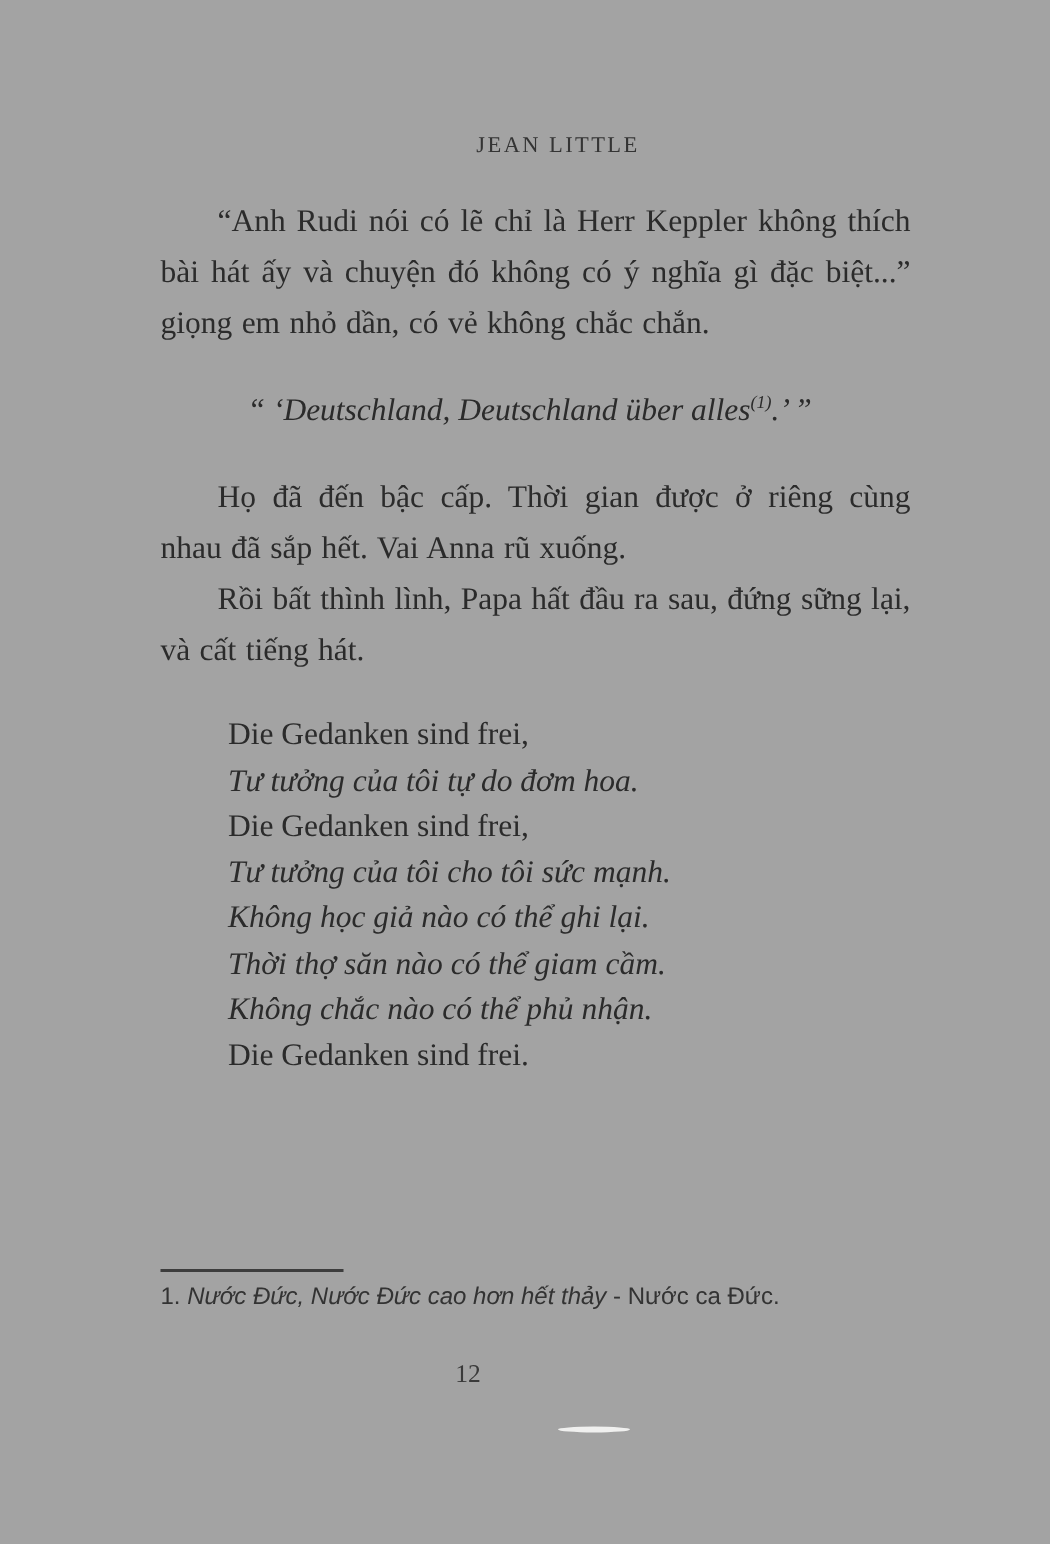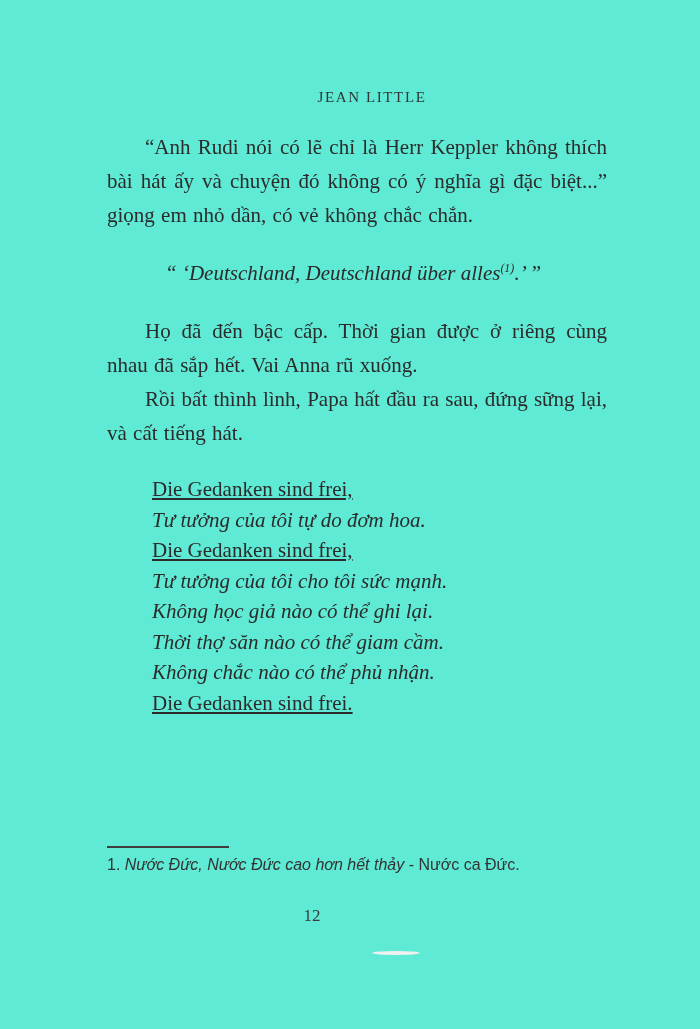--- a/index.html
+++ b/index.html
@@ -1,21 +1,21 @@
 <!DOCTYPE html>
 <html><head>
 <meta charset="utf-8">
 <style>
   * { margin: 0; padding: 0; box-sizing: border-box; }
   html, body { background: #ffffff; }
   .page {
     position: relative;
     width: 700px;
     height: 1029px;
-    background: #5eead4;
+    background: #a3a3a3;
     font-family: "Liberation Serif", "DejaVu Serif", serif;
     color: #2b2b2b;
     overflow: hidden;
   }
   .content {
     position: absolute;
     left: 107px;
     top: 0;
     width: 500px;
   }
@@ -50,21 +50,21 @@
     line-height: 0;
   }
   .poem {
     margin-top: 24px;
     margin-left: 45px;
     font-size: 21px;
     line-height: 30.5px;
   }
   .poem-line { white-space: nowrap; }
   .poem-line.italic { font-style: italic; }
-  .poem-line.roman { font-style: normal; text-decoration: underline; }
+  .poem-line.roman { font-style: normal; }
   .footnote-block {
     position: absolute;
     left: 107px;
     top: 846px;
     width: 500px;
     font-family: "Liberation Sans", "DejaVu Sans", sans-serif;
     color: #333333;
   }
   .footnote-rule {
     width: 122px;

